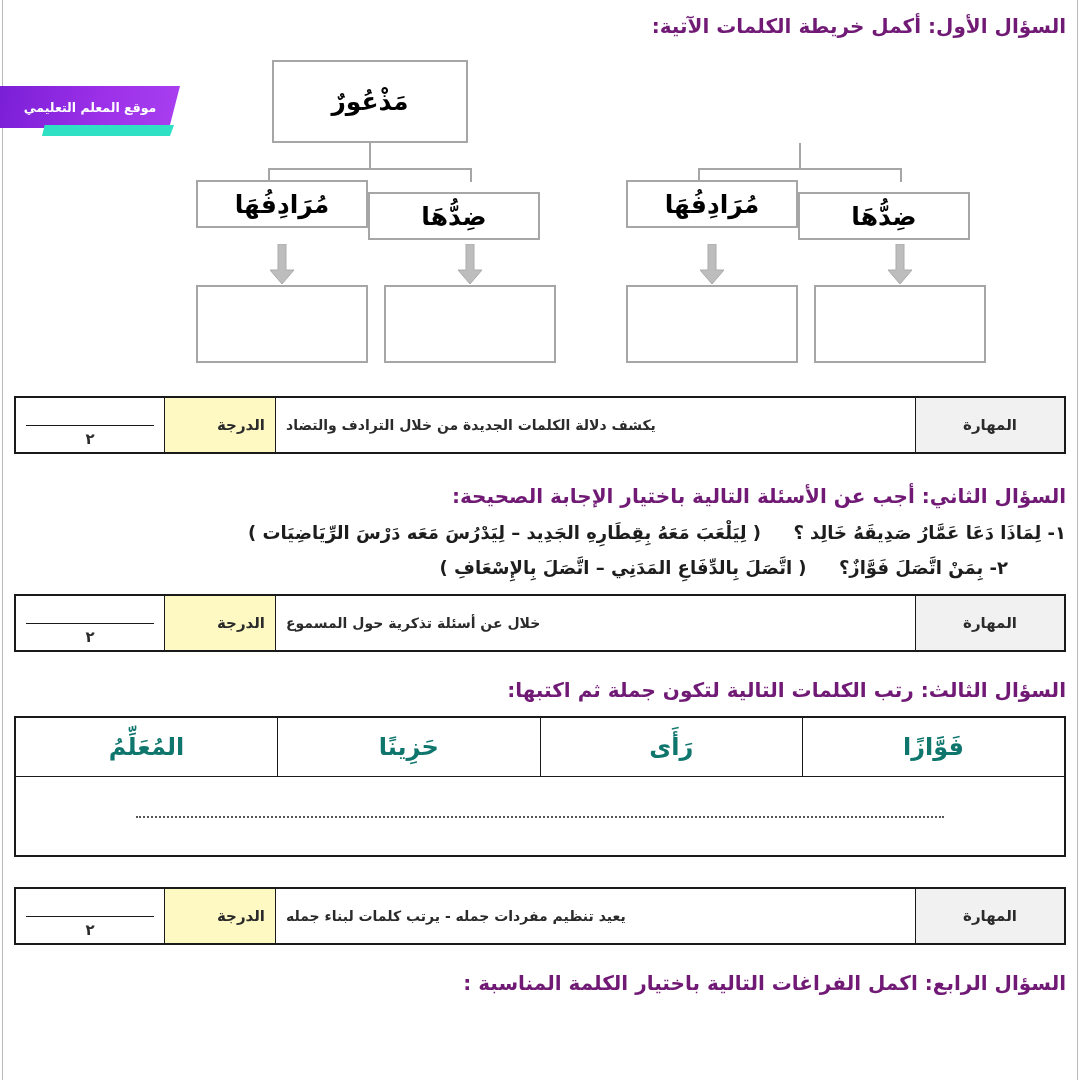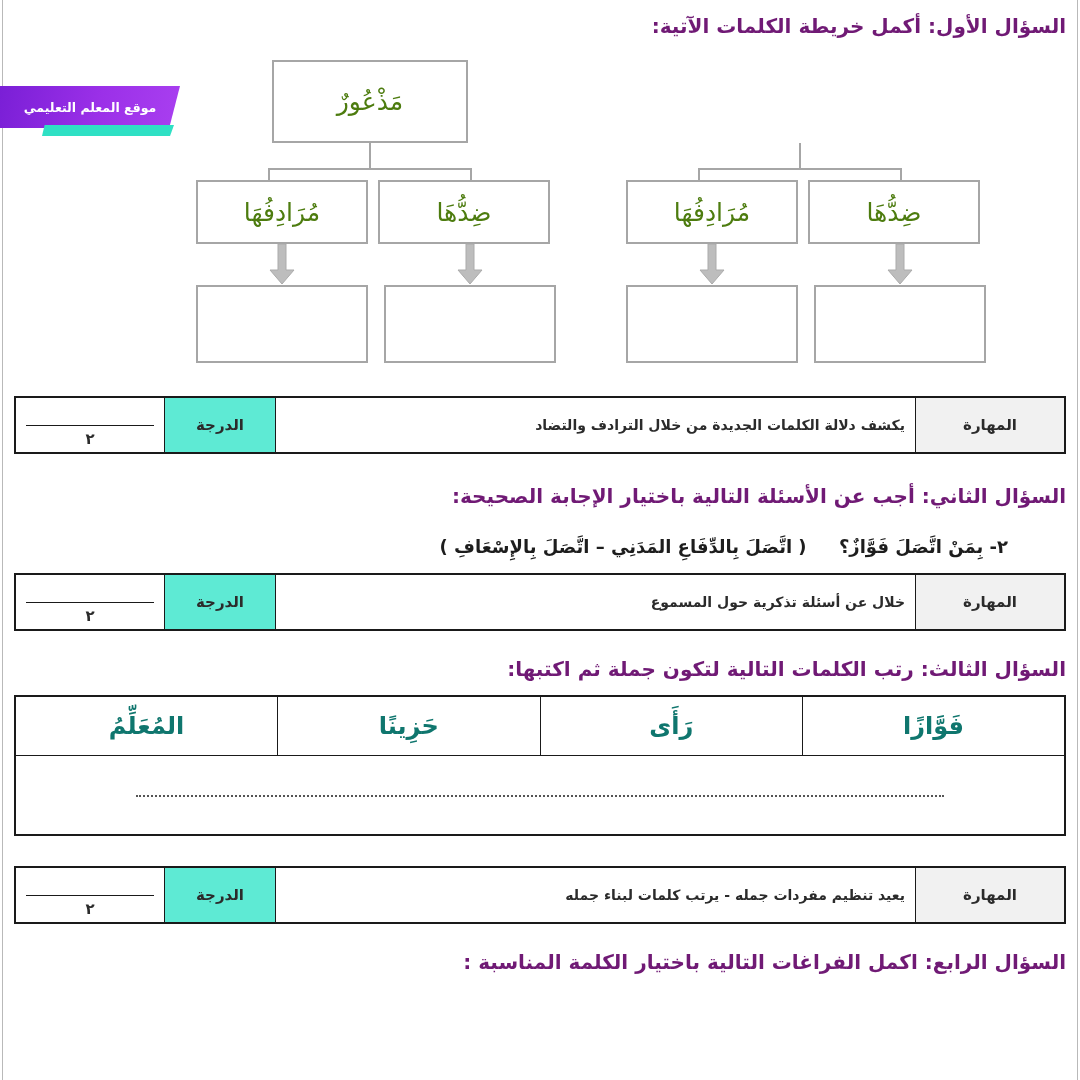--- a/index.html
+++ b/index.html
@@ -61,36 +61,36 @@
 
   .wm-box {
     position: absolute;
     border: 2px solid #a6a6a6;
     background: #ffffff;
     box-sizing: border-box;
     display: flex;
     align-items: center;
     justify-content: center;
     font-size: 25px;
-    font-weight: normal;
-    color: #4d7c0f;
+    font-weight: bold;
+    color: #000000;
   }
   .wm-root {
     top: 0;
     right: 96px;
     width: 196px;
     height: 83px;
   }
   .wm-mid {
     top: 120px;
     width: 172px;
-    height: 64px;
+    height: 48px;
     text-align: center;
   }
-  .wm-mid.a { right: 14px; }
+  .wm-mid.a { right: 24px; margin-top: 12px; }
   .wm-mid.b { right: 196px; }
   .wm-leaf {
     top: 225px;
     width: 172px;
     height: 78px;
   }
   .wm-leaf.a { right: 8px; }
   .wm-leaf.b { right: 196px; }
 
   
@@ -125,29 +125,29 @@
   }
   .cell-label {
     width: 128px;
     background: #f1f1f1;
     text-align: center;
     font-weight: bold;
     font-size: 15px;
     color: #2b2b2b;
   }
   .cell-skill {
-    text-align: right;
+    text-align: left;
     font-size: 14px;
     font-weight: bold;
     color: #2b2b2b;
   }
   .cell-grade-label {
     width: 90px;
-    background: #5eead4;
-    text-align: center;
+    background: #fef9c3;
+    text-align: right;
     font-weight: bold;
     font-size: 15px;
     color: #2b2b2b;
   }
   .cell-grade-value {
     width: 128px;
     padding: 0;
   }
   .grade-split { width: 100%; height: 100%; display: flex; flex-direction: column; }
   .grade-split .top {
@@ -319,20 +319,25 @@
     </tr>
   </tbody>
     </table>
 
   <div class="sp-b"></div>
 
   <div class="q-heading">السؤال الثاني: أجب عن الأسئلة التالية باختيار الإجابة الصحيحة:</div>
 
   <div class="sp-a"></div>
 
+  <div class="mcq-line">
+    <span>١-</span>
+    <span>لِمَاذَا دَعَا عَمَّارُ صَدِيقَهُ خَالِد ؟</span>
+    <span class="opts">( لِيَلْعَبَ مَعَهُ بِقِطَارِهِ الجَدِيد  –  لِيَدْرُسَ مَعَه دَرْسَ الرِّيَاضِيَات )</span>
+  </div>
 
   <div class="sp-a"></div>
 
   <div class="mcq-line" style="padding-right:58px;">
     <span>٢-</span>
     <span>بِمَنْ اتَّصَلَ فَوَّازٌ؟</span>
     <span class="opts">( اتَّصَلَ بِالدِّفَاعِ المَدَنِي  –  اتَّصَلَ بِالإِسْعَافِ )</span>
   </div>
 
   <div class="sp-d"></div>

